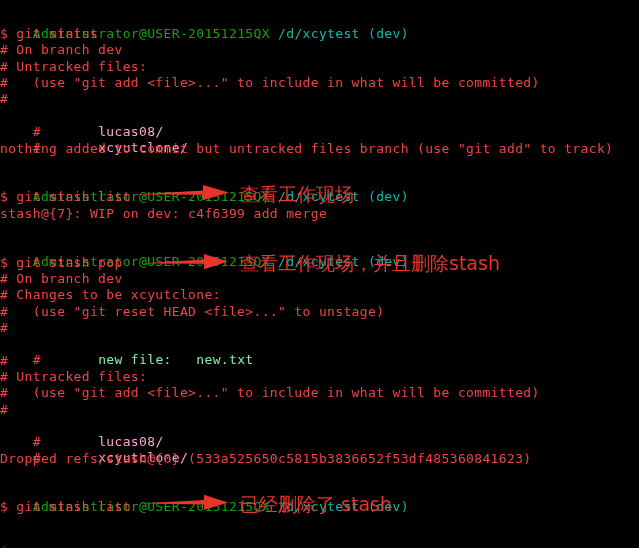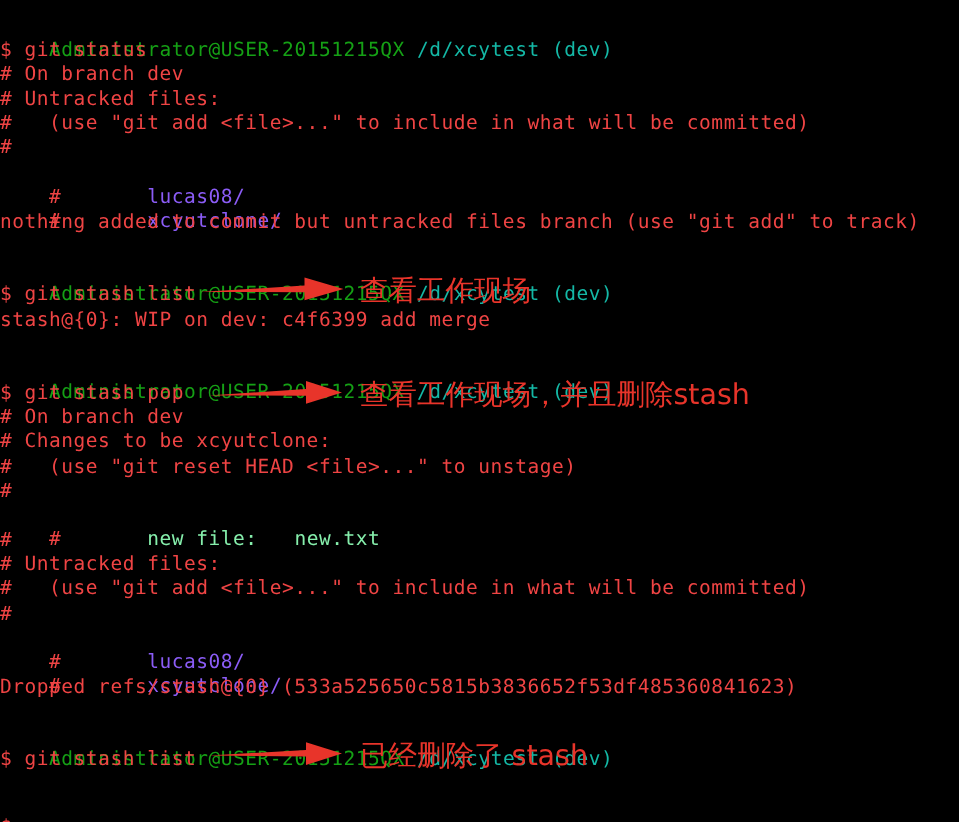--- a/index.html
+++ b/index.html
@@ -27,21 +27,21 @@
     height: 16px;
     line-height: 16px;
     font-size: 13px;
     letter-spacing: 0.35px;
     white-space: pre;
     font-family: "DejaVu Sans Mono", "Liberation Mono", monospace;
   }
   .c-white   { color: #ef4444; }
   .c-green   { color: #15a015; }
   .c-olive   { color: #14b8a6; }
-  .c-red     { color: #8b5cf6; }
+  .c-red     { color: #f9a8d4; }
   .c-gitgreen{ color: #86efac; }
 
   .seg { white-space: pre; margin-top: 48px; }
 
   
   .arrow {
     position: absolute;
     pointer-events: none;
   }
   .arrow svg { display: block; }
@@ -85,21 +85,21 @@
   </div>
 
   <div class="line c-white" style="top:141px">nothing added to commit but untracked files branch (use "git add" to track)</div>
 
   <div class="line" style="top:173px">
     <span class="seg c-green">Administrator@USER-20151215QX</span><span class="seg c-white"> </span><span class="seg c-olive">/d/xcytest</span><span class="seg c-white"> </span><span class="seg c-olive">(dev)</span>
   </div>
 
   <div class="line c-white" style="top:189px">$ git stash list</div>
 
-  <div class="line c-white" style="top:206px">stash@{0}: WIP on dev: c4f6399 add merge</div>
+  <div class="line c-white" style="top:206px">stash@{7}: WIP on dev: c4f6399 add merge</div>
 
   <div class="line" style="top:238px">
     <span class="seg c-green">Administrator@USER-20151215QX</span><span class="seg c-white"> </span><span class="seg c-olive">/d/xcytest</span><span class="seg c-white"> </span><span class="seg c-olive">(dev)</span>
   </div>
 
   <div class="line c-white" style="top:255px">$ git stash pop</div>
 
   <div class="line c-white" style="top:271px"># On branch dev</div>
 
   <div class="line c-white" style="top:287px"># Changes to be xcyutclone:</div>

